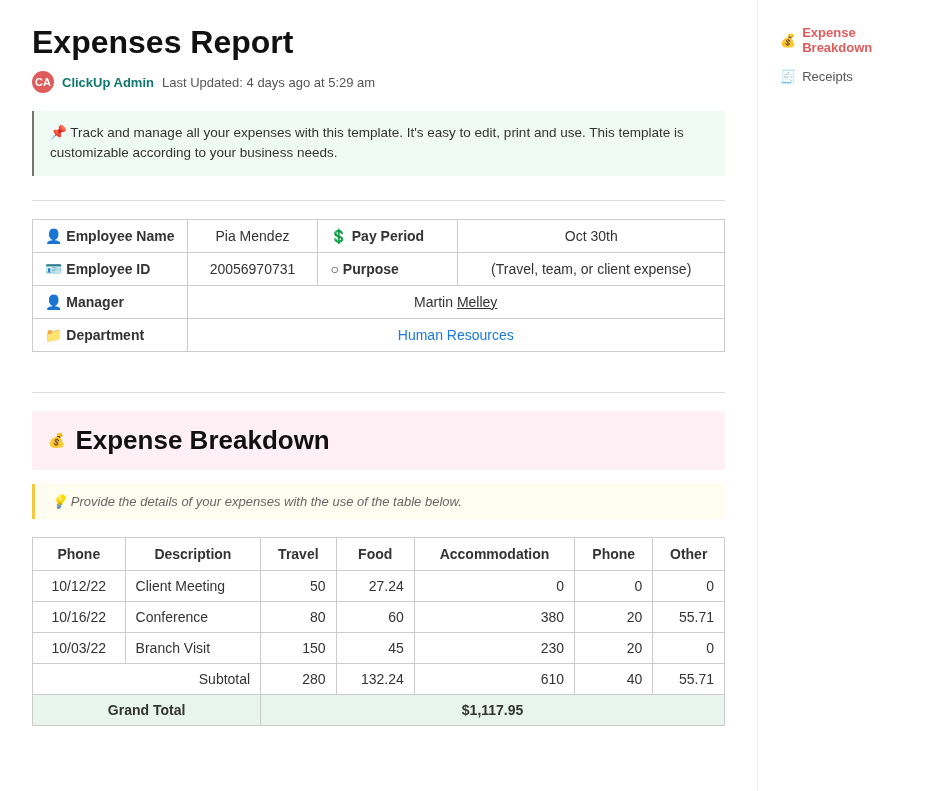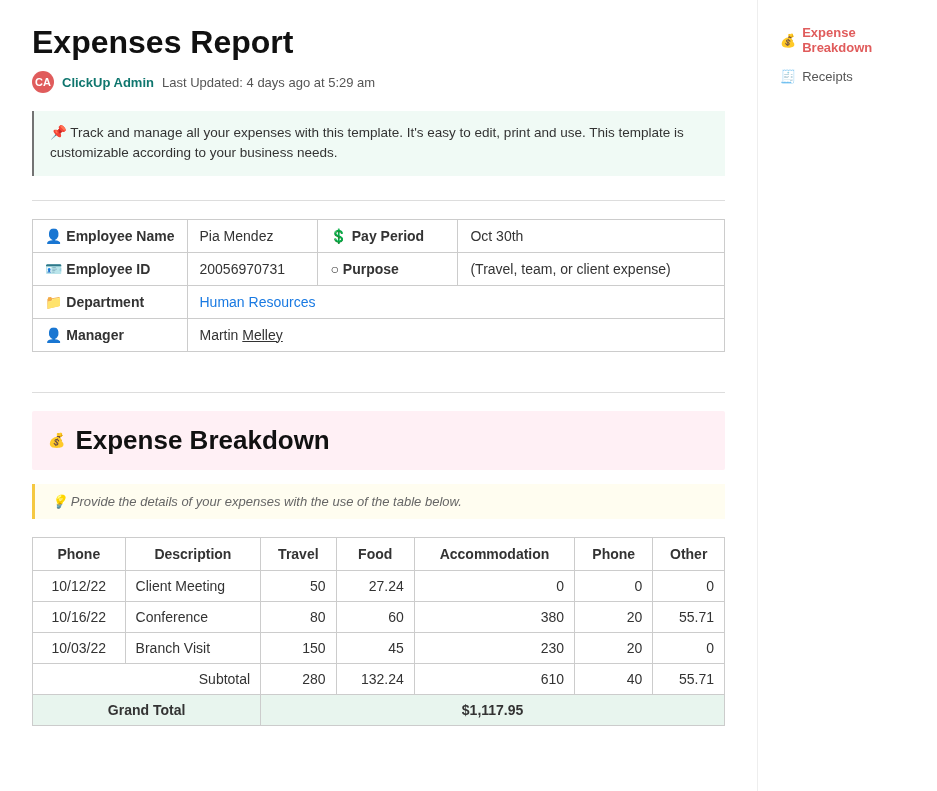--- a/index.html
+++ b/index.html
@@ -77,20 +77,21 @@
       vertical-align: top;
     }
     .emp-label {
       font-weight: 600;
       white-space: nowrap;
       background: #fff;
       width: 140px;
     }
     .emp-value {
       color: #333;
+      text-align: center;
     }
     .section-heading {
       display: flex;
       align-items: center;
       gap: 10px;
       background: #fff0f5;
       padding: 14px 16px;
       margin-bottom: 14px;
       border-radius: 2px;
     }
@@ -196,31 +197,31 @@
           <span>🪪 </span><span>Employee ID</span>
         </td>
         <td class="emp-value">20056970731</td>
         <td class="emp-label">
           <span>○ </span><span>Purpose</span>
         </td>
         <td class="emp-value">(Travel, team, or client expense)</td>
       </tr>
       <tr>
         <td class="emp-label">
-          <span>📁 </span><span>Department</span>
-        </td>
-        <td class="emp-value dept-link" colspan="3">Human Resources</td>
-      </tr>
-      <tr>
-        <td class="emp-label">
           <span>👤 </span><span>Manager</span>
         </td>
         <td class="emp-value" colspan="3">
           <span>Martin </span><span class="underline">Melley</span>
         </td>
+      </tr>
+      <tr>
+        <td class="emp-label">
+          <span>📁 </span><span>Department</span>
+        </td>
+        <td class="emp-value dept-link" colspan="3">Human Resources</td>
       </tr>
     </tbody>
   </table>
 
   <hr class="divider">
 
   <div class="section-heading">
     <span>💰</span>
     <h2>Expense Breakdown</h2>
   </div>

